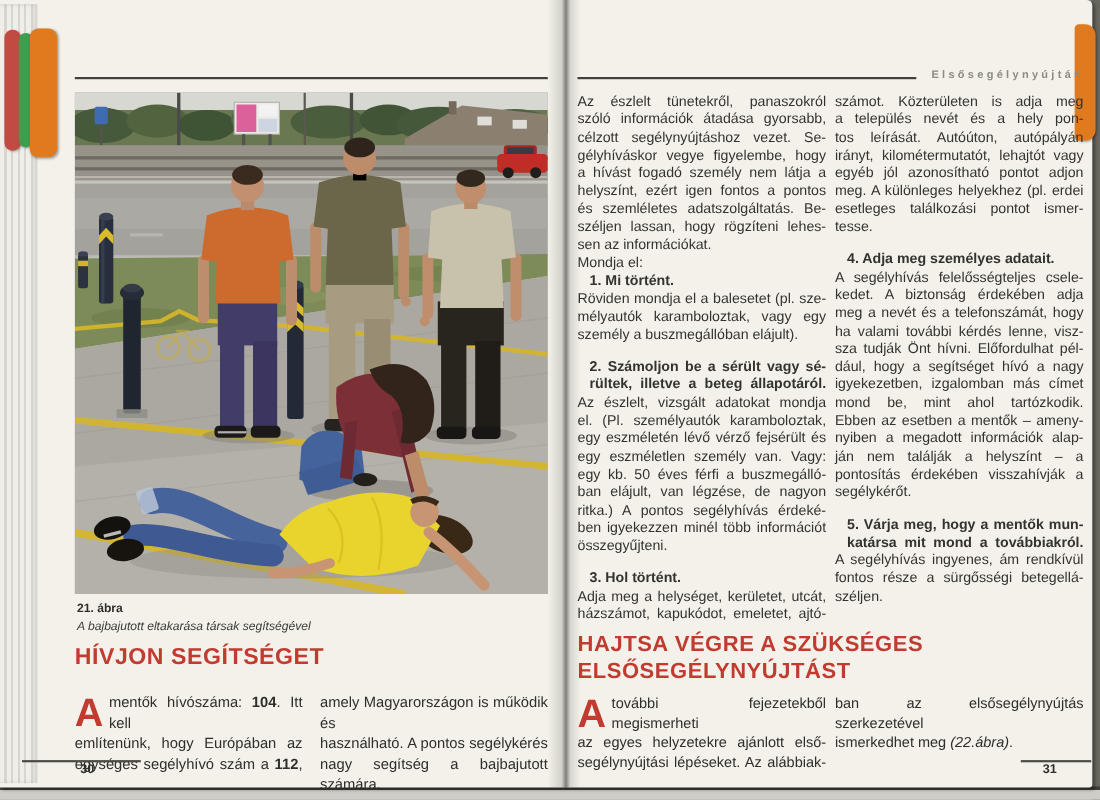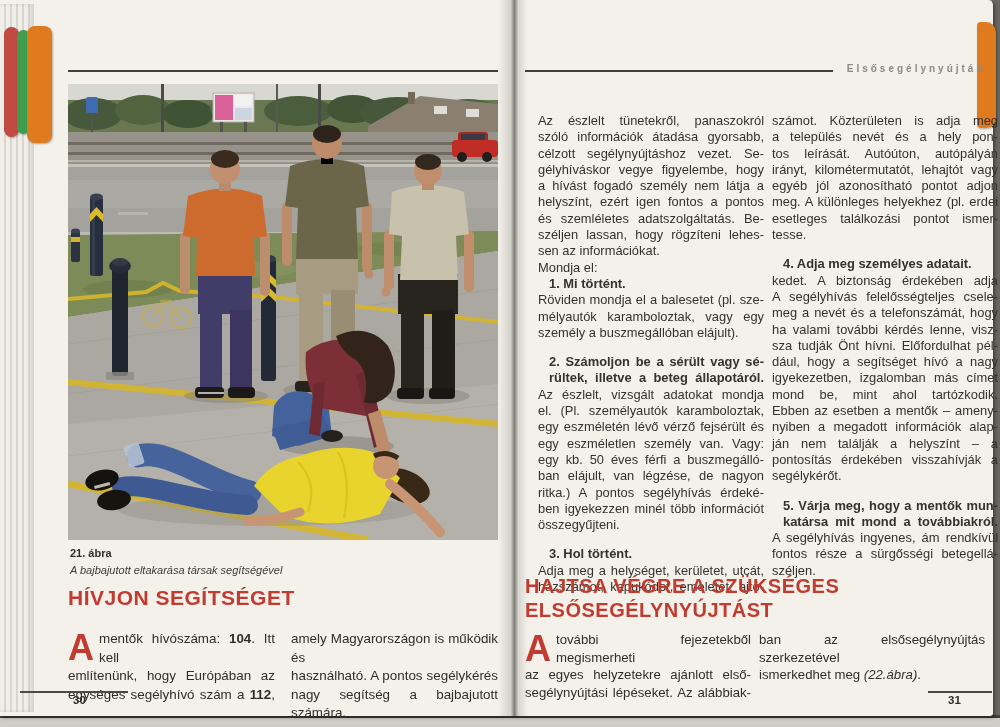--- a/index.html
+++ b/index.html
@@ -38,21 +38,21 @@
   .fig-num{position:absolute;left:40px;top:547px;font-size:11px;font-weight:bold;color:#2e2d2a;}
   .fig-cap{position:absolute;left:40px;top:564px;font-size:11px;font-style:italic;color:#3c3b37;}
 
   .red-title{position:absolute;color:var(--accent,#c23b30);font-weight:bold;text-align:left;letter-spacing:.5px;}
   .title-left{left:38px;top:586px;width:430px;font-size:21px;}
   .title-right{left:10px;top:574px;width:460px;font-size:20px;line-height:24px;}
 
   .cols{position:absolute;display:flex;}
   .cols-left-bottom{left:38px;top:630px;width:430px;gap:16px;}
   .cols-left-bottom .col{width:207px;font-size:13.4px;line-height:18.6px;color:#2f2e2a;}
-  .cols-right{left:23px;top:84px;width:460px;gap:8px;margin-top:29px;}
+  .cols-right{left:10px;top:84px;width:460px;gap:8px;}
   .cols-right .col{width:226px;font-size:12.9px;line-height:16.3px;color:#33322e;}
   .cols-right-bottom{left:10px;top:631px;width:460px;gap:8px;}
   .cols-right-bottom .col{width:226px;font-size:13.2px;line-height:17.6px;color:#2f2e2a;}
 
   .para{margin:0;}
   .para.gap{margin-top:13px;}
   .para.bold{font-weight:bold;}
   .para.ind{padding-left:11px;}
   .ln{text-align:justify;}
   .ln.j{text-align-last:justify;}
@@ -361,22 +361,22 @@
             <div class="ln j">irányt, kilométermutatót, lehajtót vagy</div>
             <div class="ln j">egyéb jól azonosítható pontot adjon</div>
             <div class="ln j">meg. A különleges helyekhez (pl. erdei</div>
             <div class="ln j">esetleges találkozási pontot ismer-</div>
             <div class="ln">tesse.</div>
           </div>
           <div class="para gap bold ind">
             <div class="ln">4. Adja meg személyes adatait.</div>
           </div>
           <div class="para">
+            <div class="ln j">A segélyhívás felelősségteljes csele-</div>
             <div class="ln j">kedet. A biztonság érdekében adja</div>
-            <div class="ln j">A segélyhívás felelősségteljes csele-</div>
             <div class="ln j">meg a nevét és a telefonszámát, hogy</div>
             <div class="ln j">ha valami további kérdés lenne, visz-</div>
             <div class="ln j">sza tudják Önt hívni. Előfordulhat pél-</div>
             <div class="ln j">dául, hogy a segítséget hívó a nagy</div>
             <div class="ln j">igyekezetben, izgalomban más címet</div>
             <div class="ln j">mond be, mint ahol tartózkodik.</div>
             <div class="ln j">Ebben az esetben a mentők – ameny-</div>
             <div class="ln j">nyiben a megadott információk alap-</div>
             <div class="ln j">ján nem találják a helyszínt – a</div>
             <div class="ln j">pontosítás érdekében visszahívják a</div>

